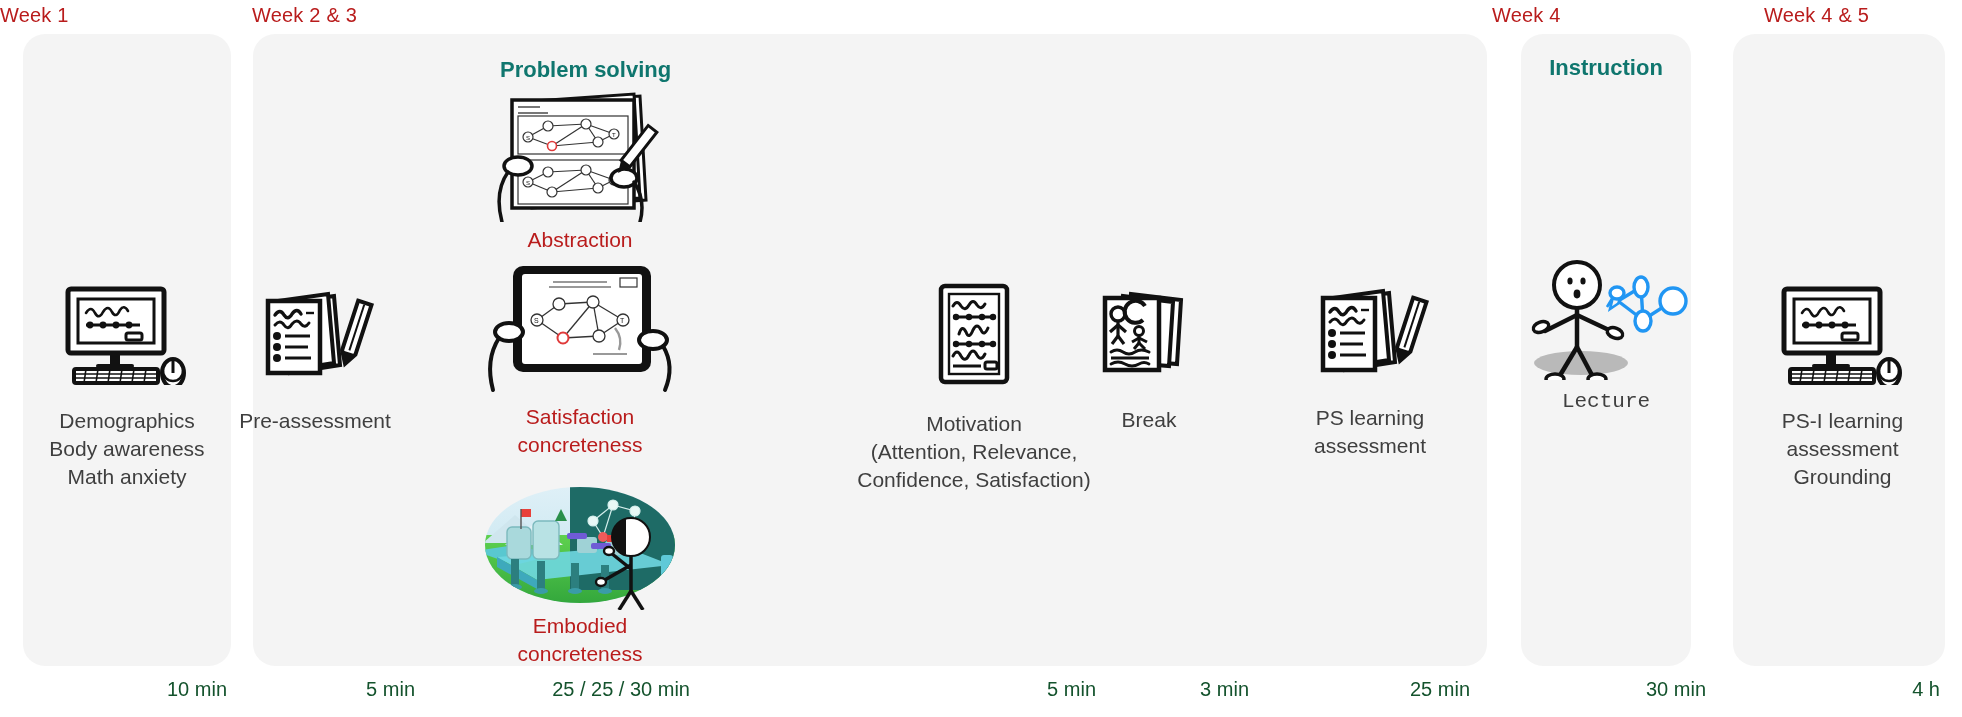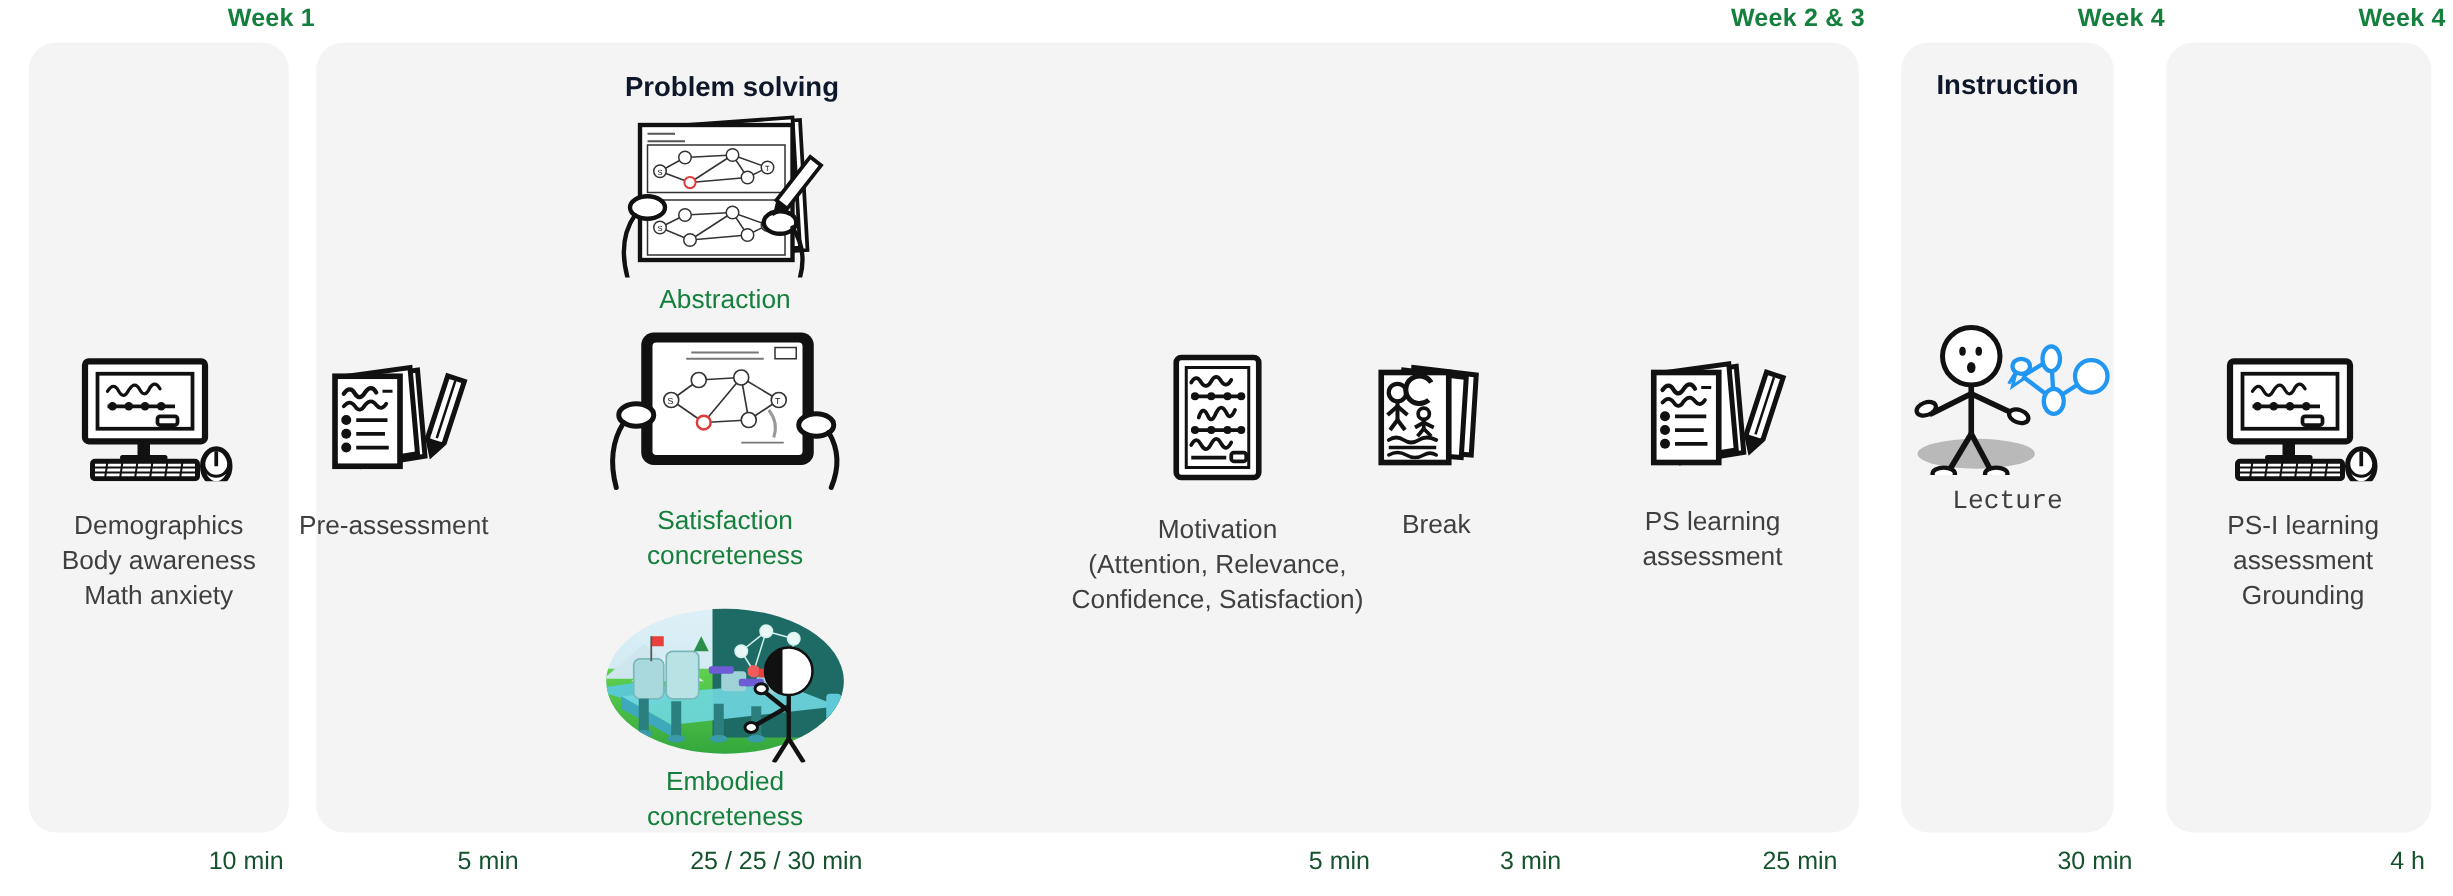--- a/index.html
+++ b/index.html
@@ -8,24 +8,24 @@
     background: #ffffff;
     font-family: "Liberation Sans", sans-serif;
     overflow: hidden;
   }
   #stage { position: relative; width: 1962px; height: 717px; background:#fff; }
 
   
   .week-label {
     position: absolute;
     font-size: 20px;
-    color: #15803d;
-    font-weight: 700;
+    color: #b91c1c;
+    font-weight: 400;
     letter-spacing: .2px;
-    text-align: right;
+    text-align: left;
     white-space: nowrap;
   }
 
   
   .panel {
     position: absolute;
     background: #f4f4f4;
     border-radius: 22px;
   }
 
@@ -34,35 +34,35 @@
   .phase-title {
     font-size: 21px;
     color: #3f3f3f;
     line-height: 1.33;
     white-space: pre-line;
   }
   .phase-heading {
     position: absolute;
     font-size: 22px;
     font-weight: 700;
-    color: #0f172a;
+    color: #0f766e;
     text-align: center;
     white-space: nowrap;
   }
   .duration {
     position: absolute;
     font-size: 20px;
     color: #14532d;
     text-align: right;
     white-space: nowrap;
   }
   .art { display:block; margin: 0 auto; }
   .sublabel {
     font-size: 21px;
-    color: #15803d;
+    color: #b91c1c;
     line-height: 1.33;
     white-space: pre-line;
     text-align:center;
   }
 </style>
 </head>
 <body>
 
 <div id="stage">
 

